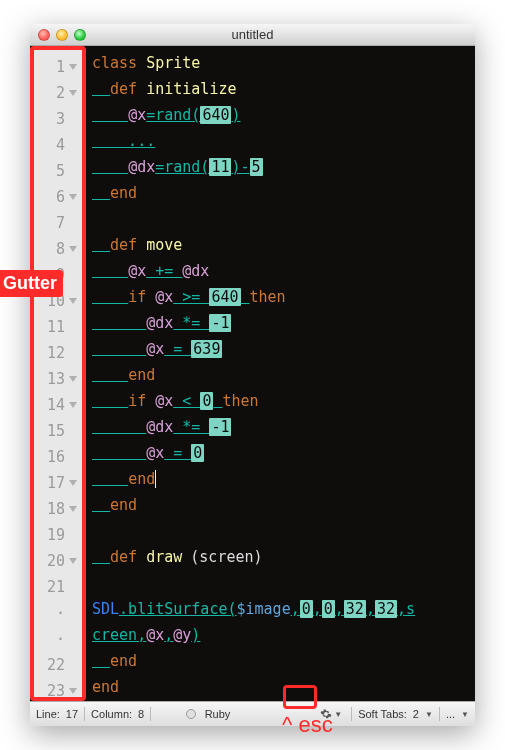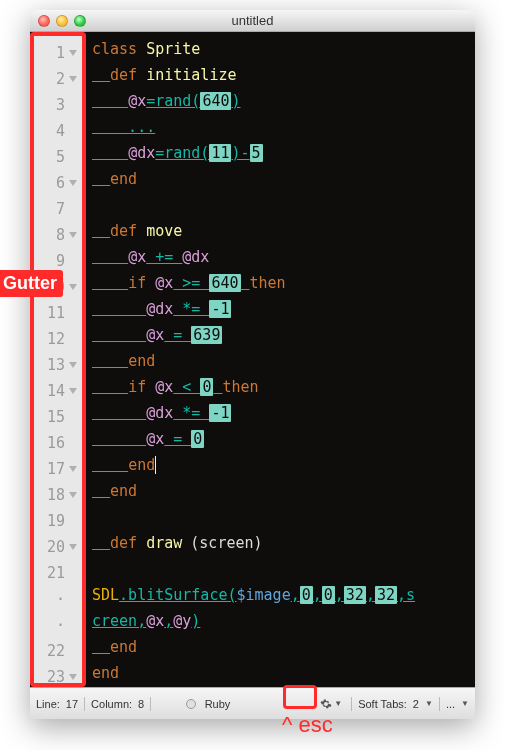--- a/index.html
+++ b/index.html
@@ -7,21 +7,21 @@
     background: #fff;
     font-family: -apple-system, "Lucida Grande", sans-serif;
     width: 505px;
     height: 750px;
     position: relative;
     overflow: hidden;
   }
   .window {
     position: absolute;
     left: 30px;
-    top: 10px;
+    top: 24px;
     width: 445px;
     border-radius: 6px 6px 0 0;
     box-shadow: 0 8px 30px rgba(0,0,0,0.35);
     overflow: hidden;
     background: #e8e8e8;
   }
   .titlebar {
     height: 22px;
     background: linear-gradient(#f6f6f6, #d0d0d0);
     border-bottom: 1px solid #aaa;
@@ -90,27 +90,27 @@
     color: #ddd;
     white-space: pre;
     overflow: hidden;
   }
   .cline { height: 26px; }
   .kw  { color: #cc7833; }   
   .mn  { color: #f7f7a7; }   
   .iv  { color: #d8a0d8; }   
   .op  { color: #14b8a6; text-decoration: underline; }
   .num { color: #0f0c0c; background: #7fd5c4; padding: 0 2px; border-radius: 1px; }
-  .cls { color: #eab308; }   
+  .cls { color: #3b82f6; }   
   .par { color: #ddd; margin-left: 8px; }
   .gvar{ color: #5fa5dd; margin-top: 24px; }   
   .curs { border-right: 1px solid #eee; }
 
   .statusbar {
-    height: 32px;
+    height: 25px;
     background: linear-gradient(#f6f6f6, #dedede);
     border-top: 1px solid #aaa;
     display: flex;
     align-items: center;
     font-size: 11px;
     color: #333;
     padding: 0 6px;
     gap: 6px;
   }
   .statusbar .sep { width:1px; height:14px; background:#bbb; }

